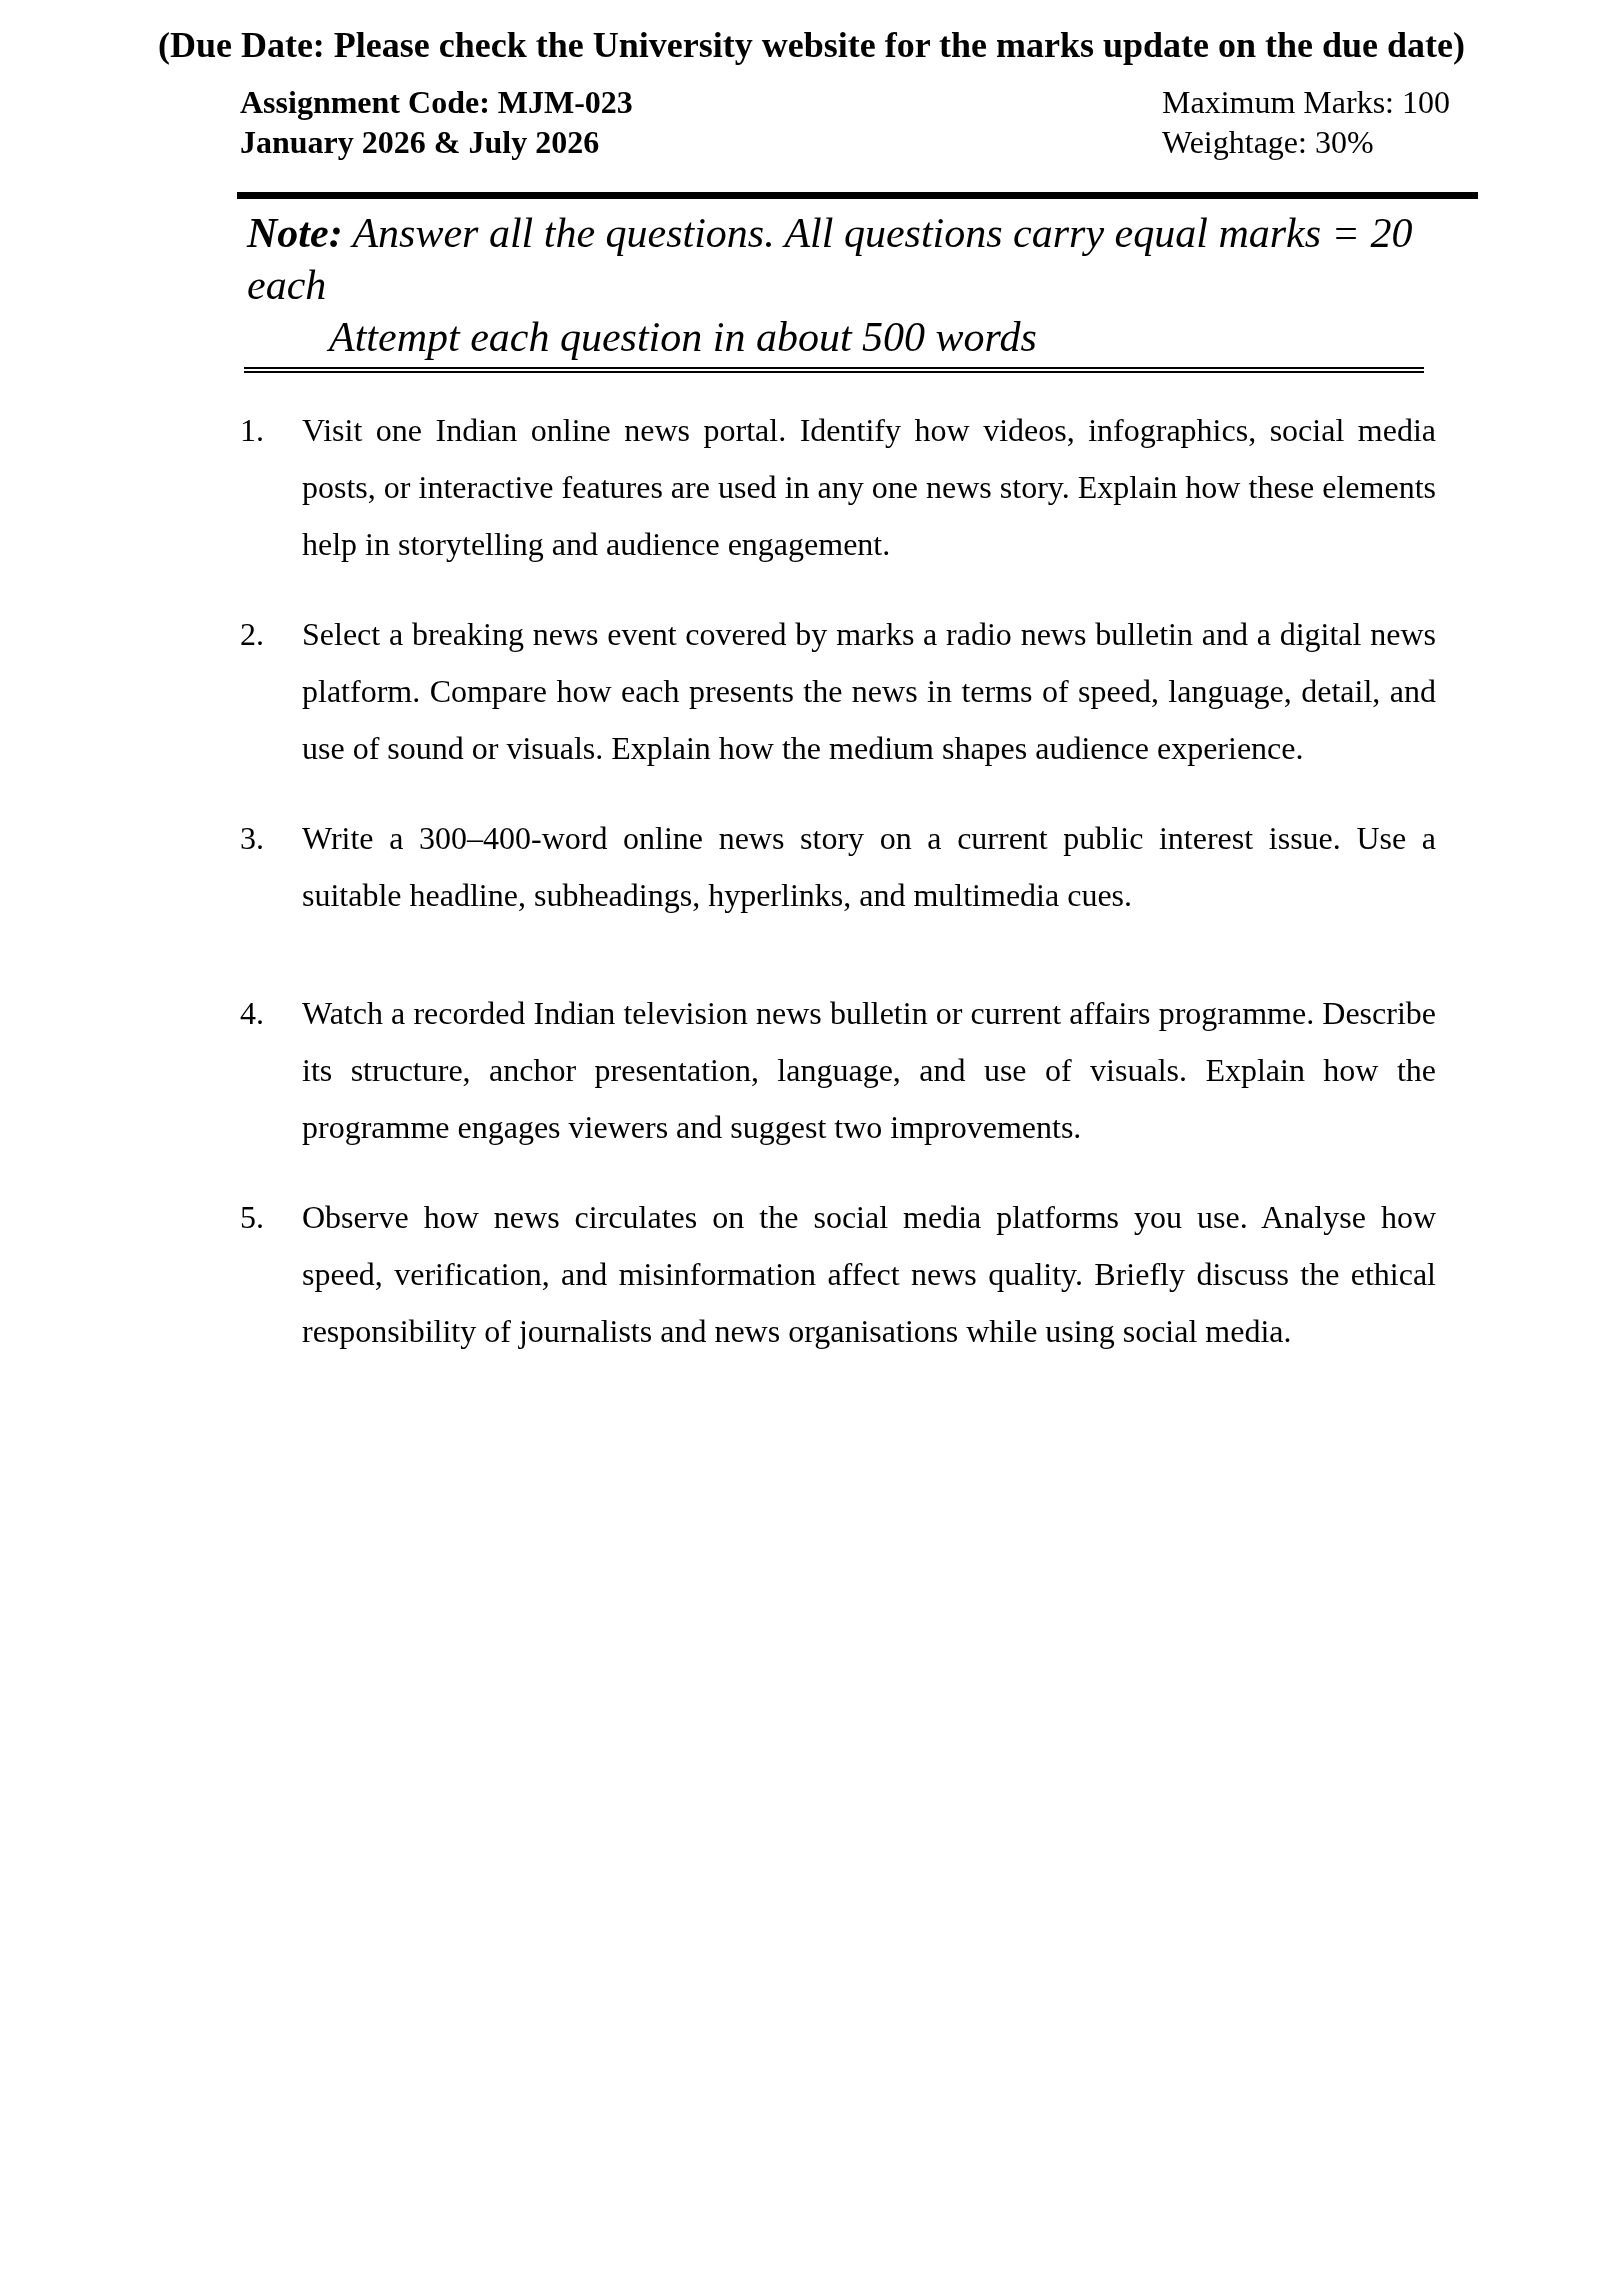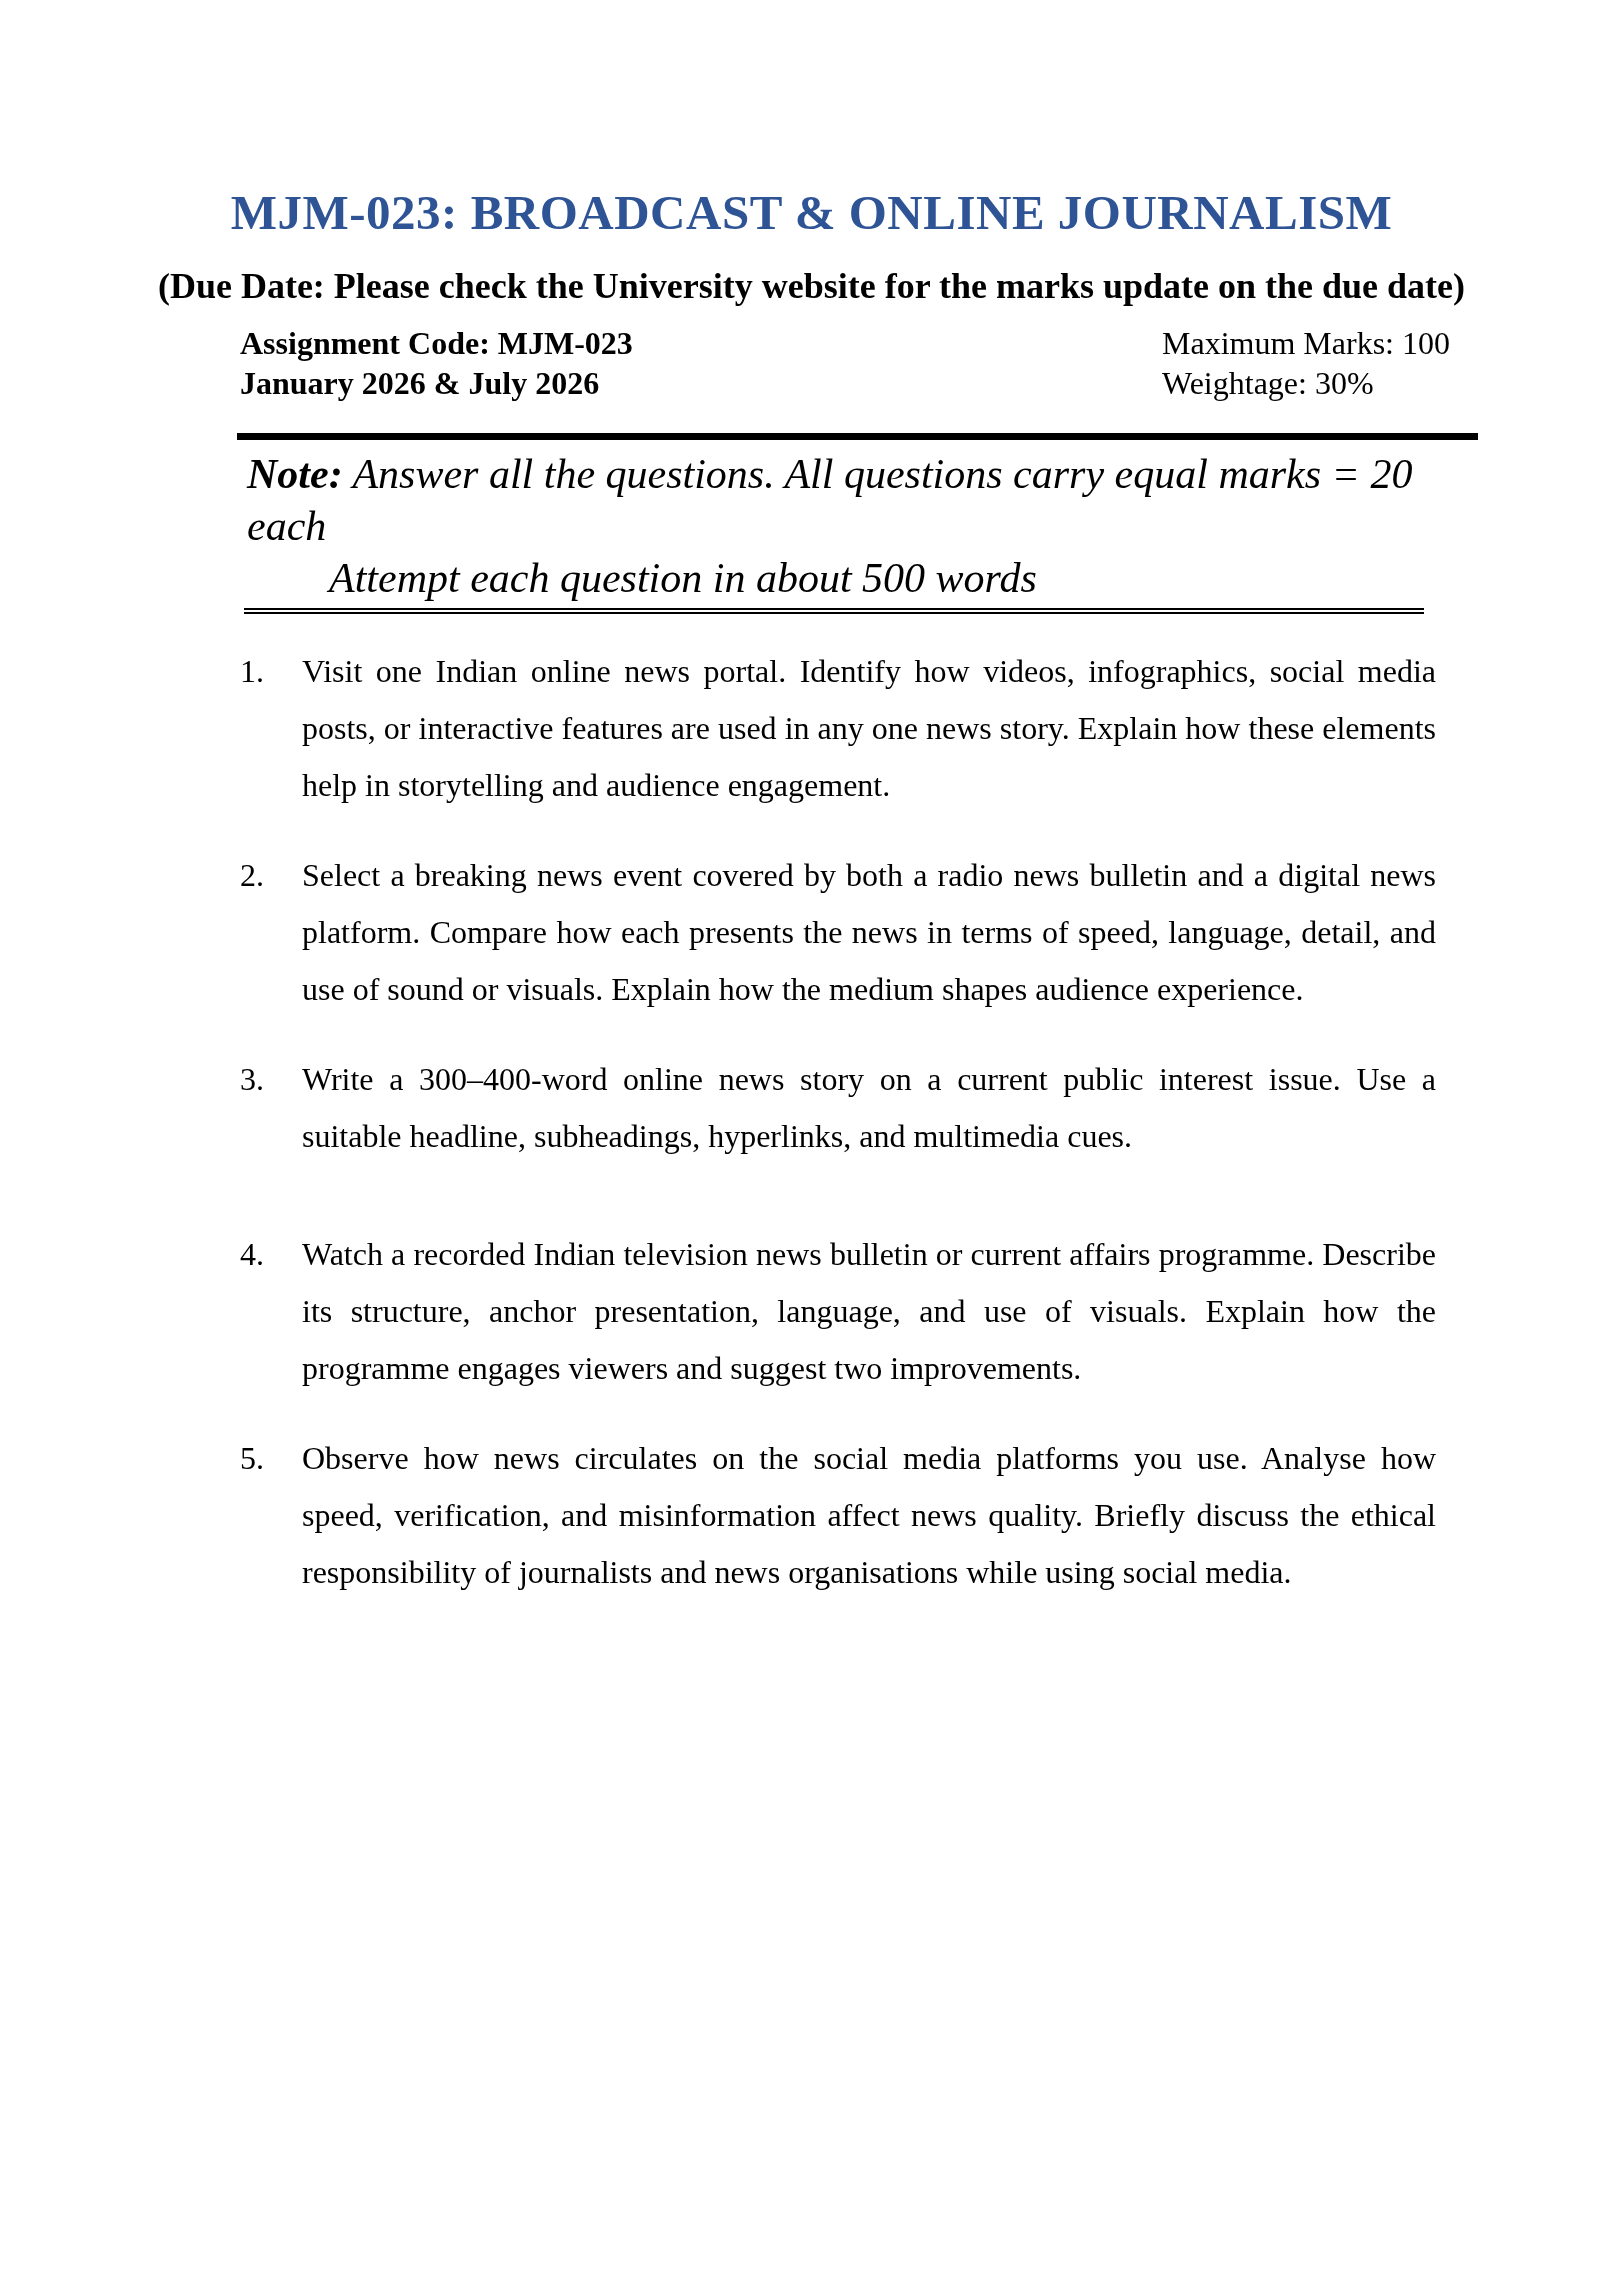--- a/index.html
+++ b/index.html
@@ -87,21 +87,20 @@
   .q-text {
     flex: 1;
     text-align: justify;
   }
 </style>
 </head>
 <body>
 
 <div class="page">
 
-  <h1 class="doc-title">MJM-023: BROADCAST &amp; ONLINE JOURNALISM</h1>
 
 
   <div class="due-line">(Due Date: Please check the University website for the marks update on the due date)</div>
 
   <div class="code-row">
     <div class="code-left">
       <div>Assignment Code: MJM-023</div>
       <div>January 2026 &amp; July 2026</div>
     </div>
     <div class="code-right">
@@ -124,21 +123,21 @@
 
   <div class="questions">
 
     <div class="question">
       <div class="q-num">1.</div>
       <div class="q-text">Visit one Indian online news portal. Identify how videos, infographics, social media posts, or interactive features are used in any one news story. Explain how these elements help in storytelling and audience engagement.</div>
     </div>
 
     <div class="question">
       <div class="q-num">2.</div>
-      <div class="q-text">Select a breaking news event covered by both a radio news bulletin and a digital news platform. Compare how each presents the news in terms of speed, language, detail, and use of sound or visuals. Explain how the medium shapes audience experience.</div>
+      <div class="q-text">Select a breaking news event covered by marks a radio news bulletin and a digital news platform. Compare how each presents the news in terms of speed, language, detail, and use of sound or visuals. Explain how the medium shapes audience experience.</div>
     </div>
 
     <div class="question">
       <div class="q-num">3.</div>
       <div class="q-text">Write a 300–400-word online news story on a current public interest issue. Use a suitable headline, subheadings, hyperlinks, and multimedia cues.</div>
     </div>
 
     <div class="question">
       <div class="q-num">4.</div>
       <div class="q-text">Watch a recorded Indian television news bulletin or current affairs programme. Describe its structure, anchor presentation, language, and use of visuals. Explain how the programme engages viewers and suggest two improvements.</div>

